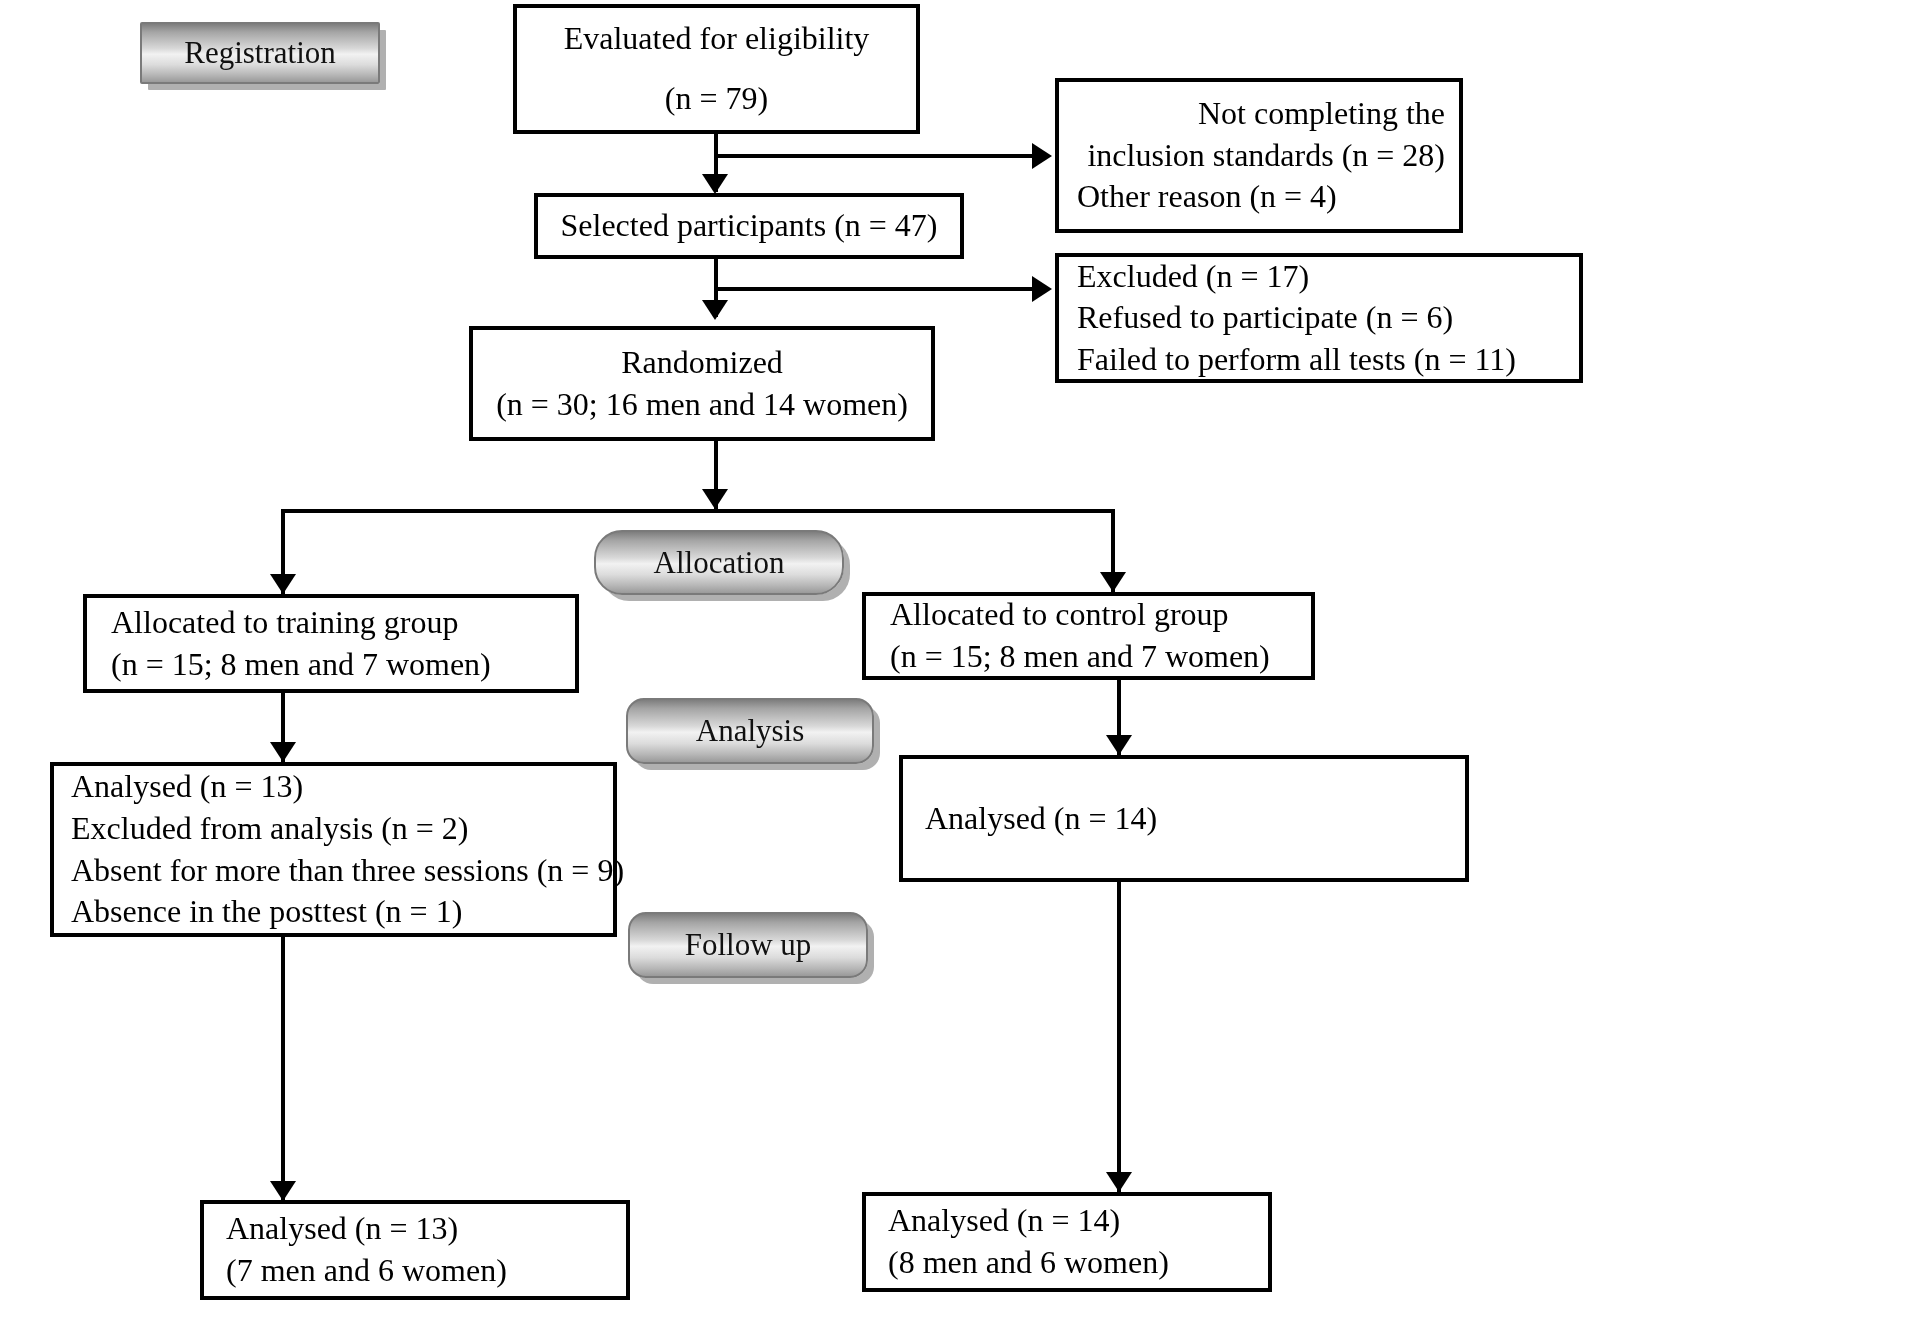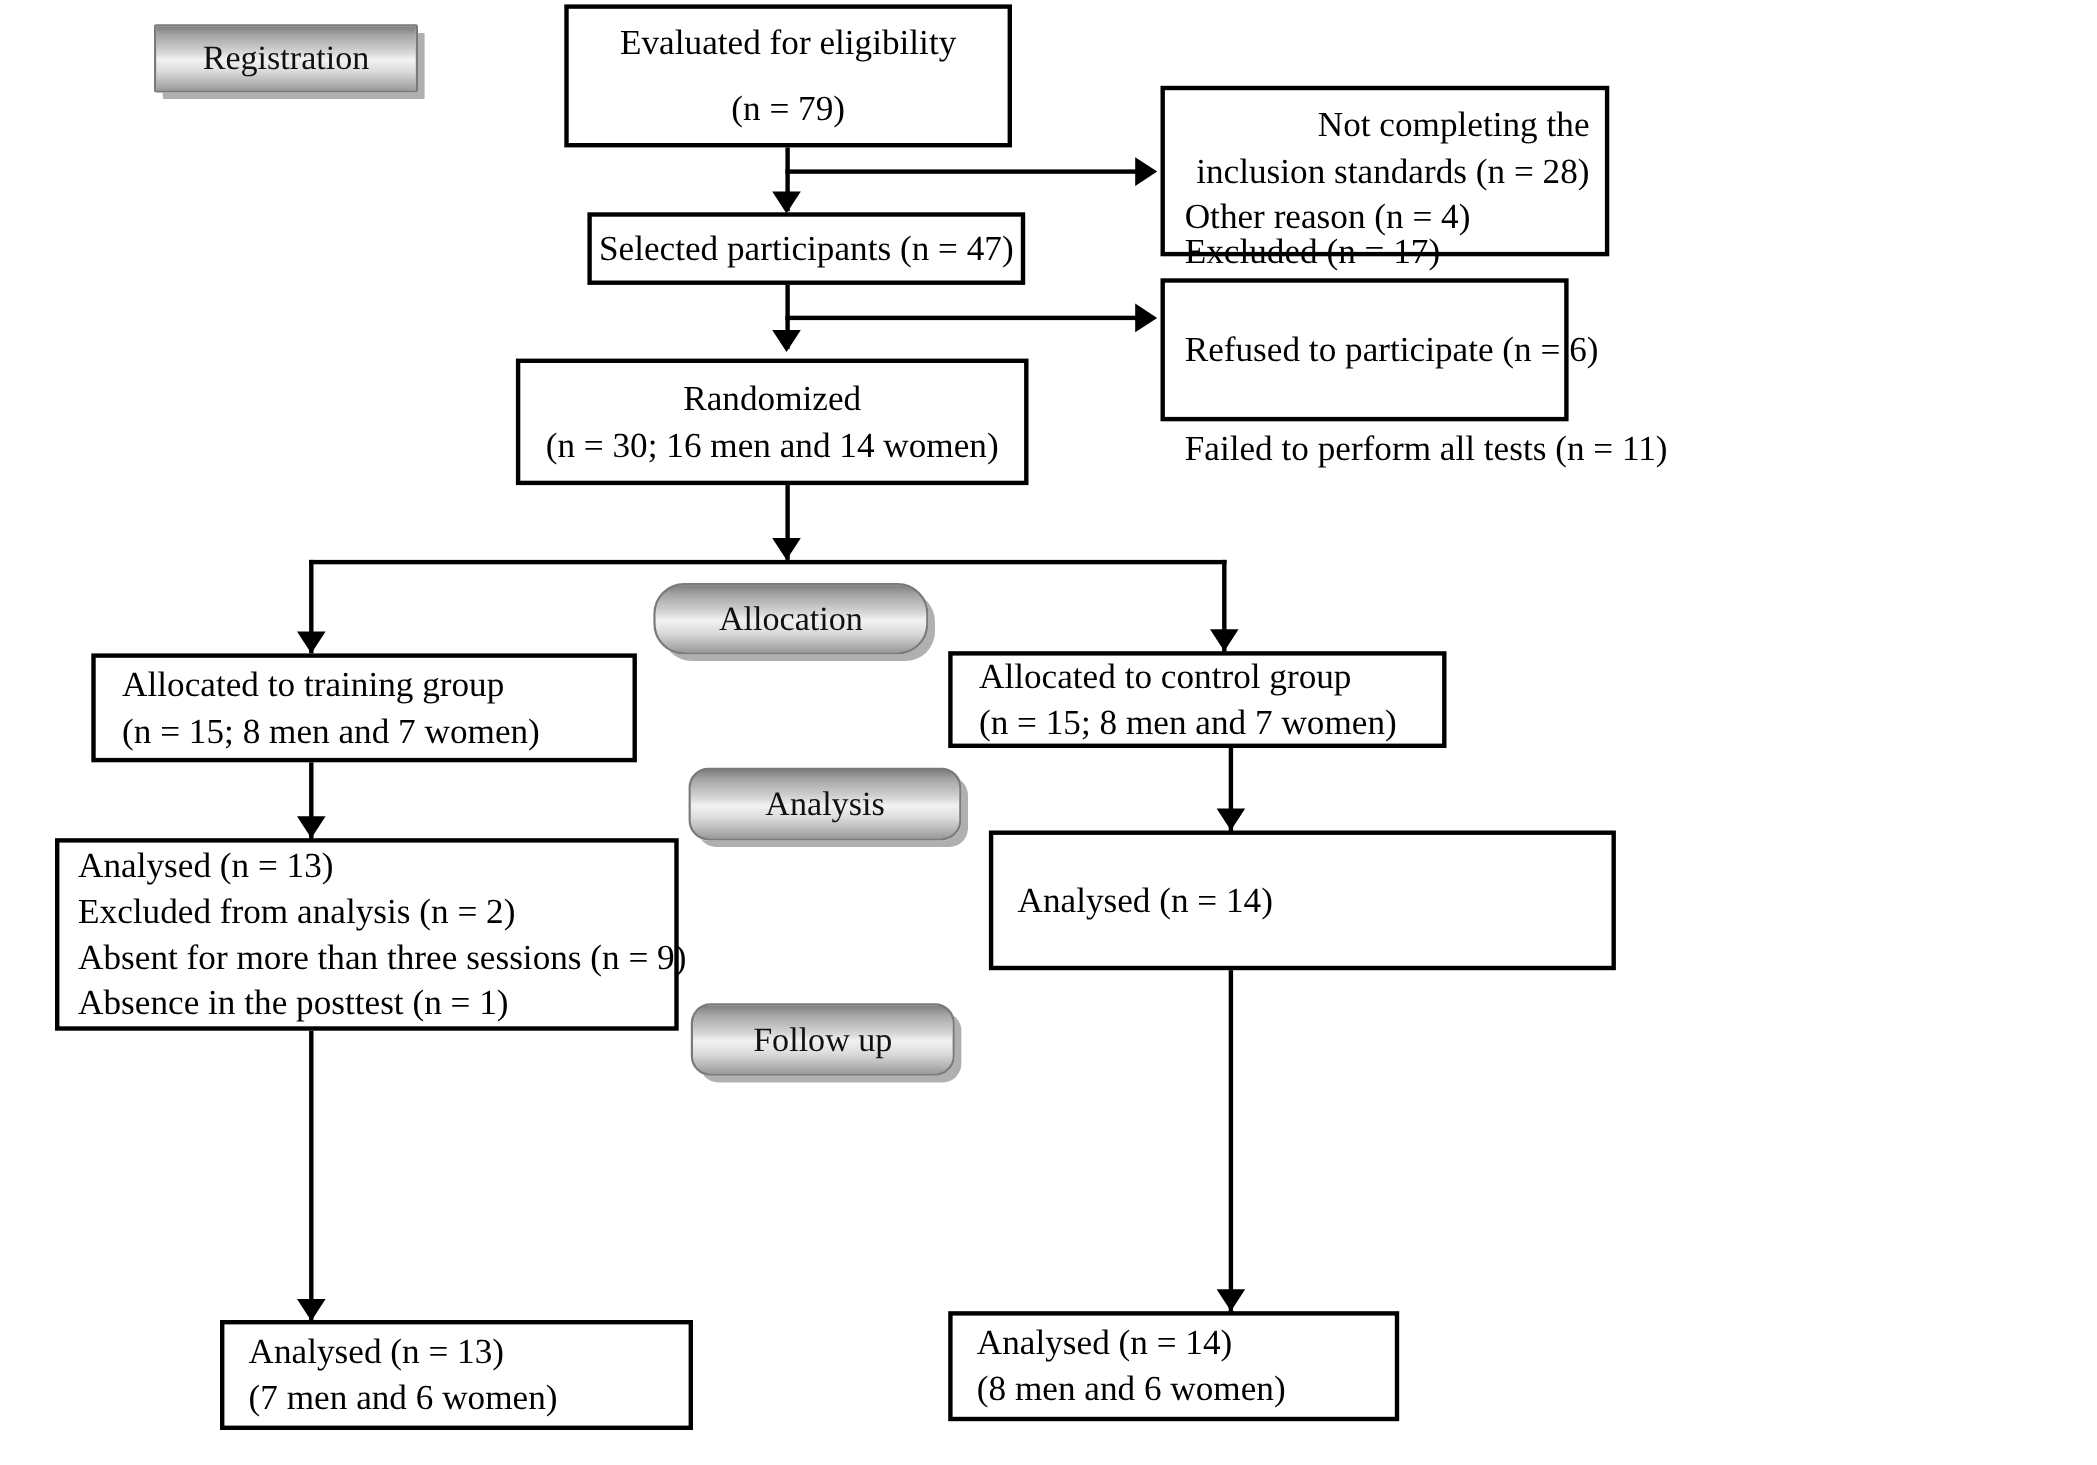--- a/index.html
+++ b/index.html
@@ -114,25 +114,25 @@
     <span class="ln">Evaluated for eligibility</span>
     <span class="gap"></span>
     <span class="ln">(n = 79)</span>
   </div>
 
   <div class="fbox left" style="left:1055px; top:78px; width:408px; height:155px; padding-left:18px;">
     <span class="ln wrap">Not completing the inclusion standards (n = 28)</span>
     <span class="ln">Other reason (n = 4)</span>
   </div>
 
-  <div class="fbox center" style="left:534px; top:193px; width:398px; height:66px;">
+  <div class="fbox center" style="left:534px; top:193px; width:430px; height:66px;">
     <span class="ln">Selected participants (n = 47)</span>
   </div>
 
-  <div class="fbox left" style="left:1055px; top:253px; width:371px; height:130px; padding-left:18px;gap:48px;">
+  <div class="fbox left" style="left:1055px; top:253px; width:528px; height:130px; padding-left:18px;">
     <span class="ln">Excluded (n = 17)</span>
     <span class="ln">Refused to participate (n = 6)</span>
     <span class="ln">Failed to perform all tests (n = 11)</span>
   </div>
 
   <div class="fbox center" style="left:469px; top:326px; width:466px; height:115px;">
     <span class="ln">Randomized</span>
     <span class="ln">(n = 30; 16 men and 14 women)</span>
   </div>
 

